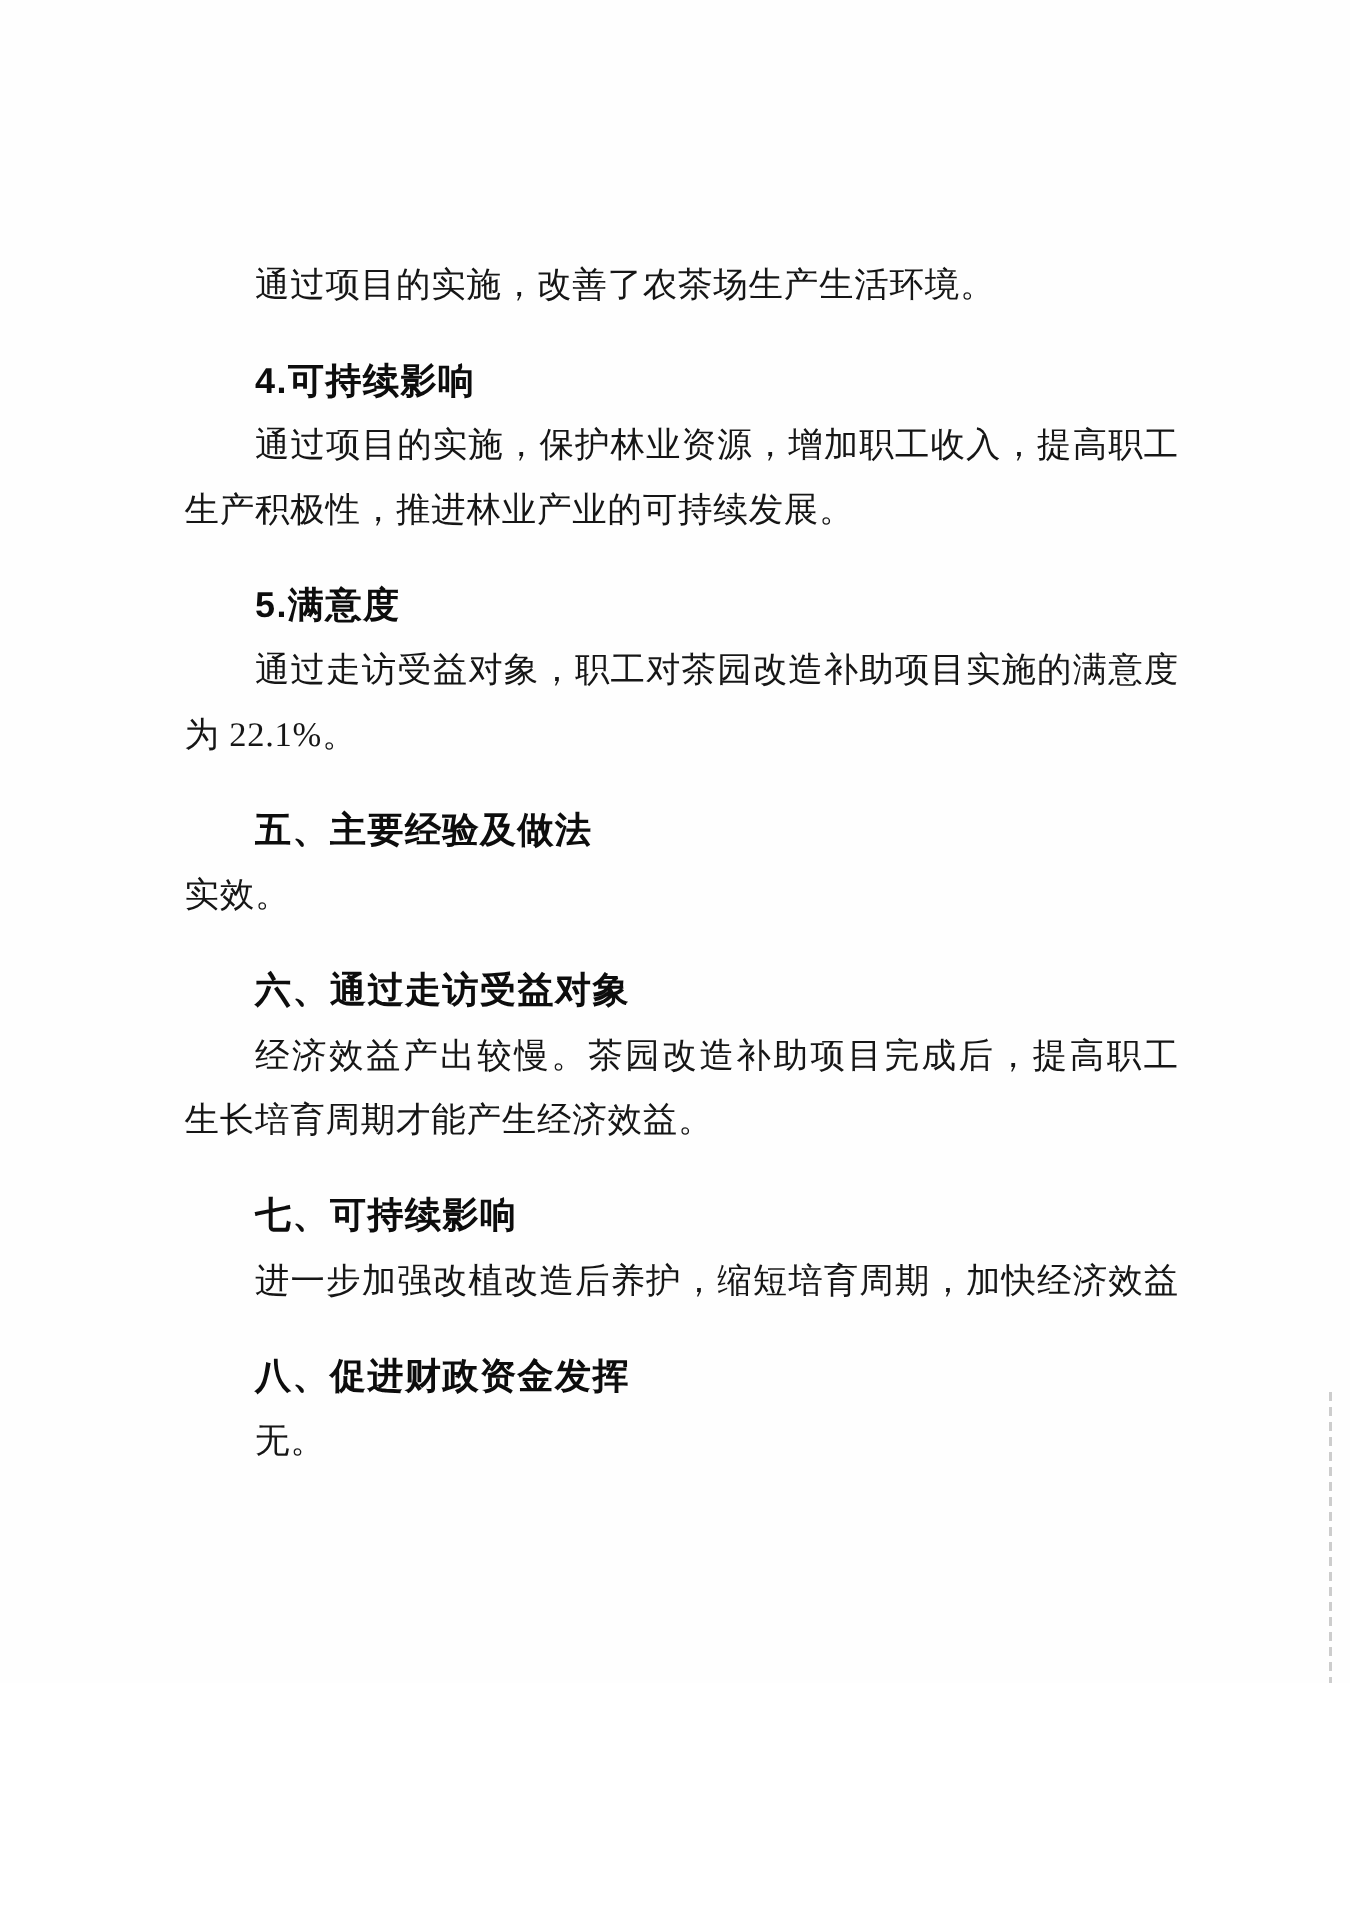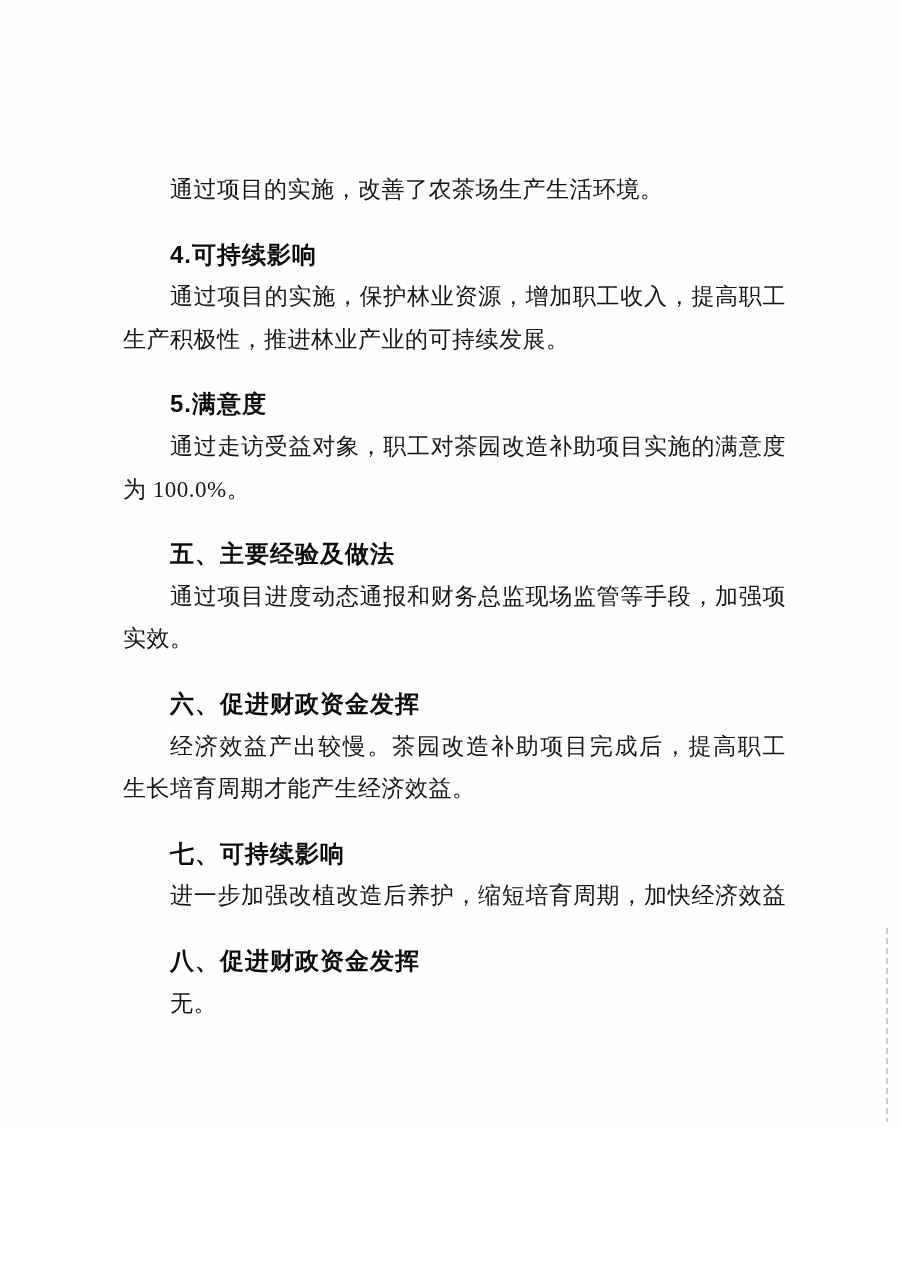--- a/index.html
+++ b/index.html
@@ -68,25 +68,24 @@
 
 <div class="page">
 
   <div class="doc-body">
     <div class="line indent">通过项目的实施，改善了农茶场生产生活环境。</div>
     <div class="line heading indent">4.可持续影响</div>
     <div class="line indent full">通过项目的实施，保护林业资源，增加职工收入，提高职工</div>
     <div class="line">生产积极性，推进林业产业的可持续发展。</div>
     <div class="line heading indent">5.满意度</div>
     <div class="line indent full">通过走访受益对象，职工对茶园改造补助项目实施的满意度</div>
-    <div class="line">为 100.0%。</div>
+    <div class="line">为 22.1%。</div>
     <div class="line heading indent">五、主要经验及做法</div>
-    <div class="line indent full">通过项目进度动态通报和财务总监现场监管等手段，加强项</div>
     <div class="line">实效。</div>
-    <div class="line heading indent">六、促进财政资金发挥</div>
+    <div class="line heading indent">六、通过走访受益对象</div>
     <div class="line indent full">经济效益产出较慢。茶园改造补助项目完成后，提高职工</div>
     <div class="line">生长培育周期才能产生经济效益。</div>
     <div class="line heading indent">七、可持续影响</div>
     <div class="line indent full">进一步加强改植改造后养护，缩短培育周期，加快经济效益</div>
     <div class="line heading indent">八、促进财政资金发挥</div>
     <div class="line indent">无。</div>
   </div>
 
   <div class="page-number">-38-</div>
 

